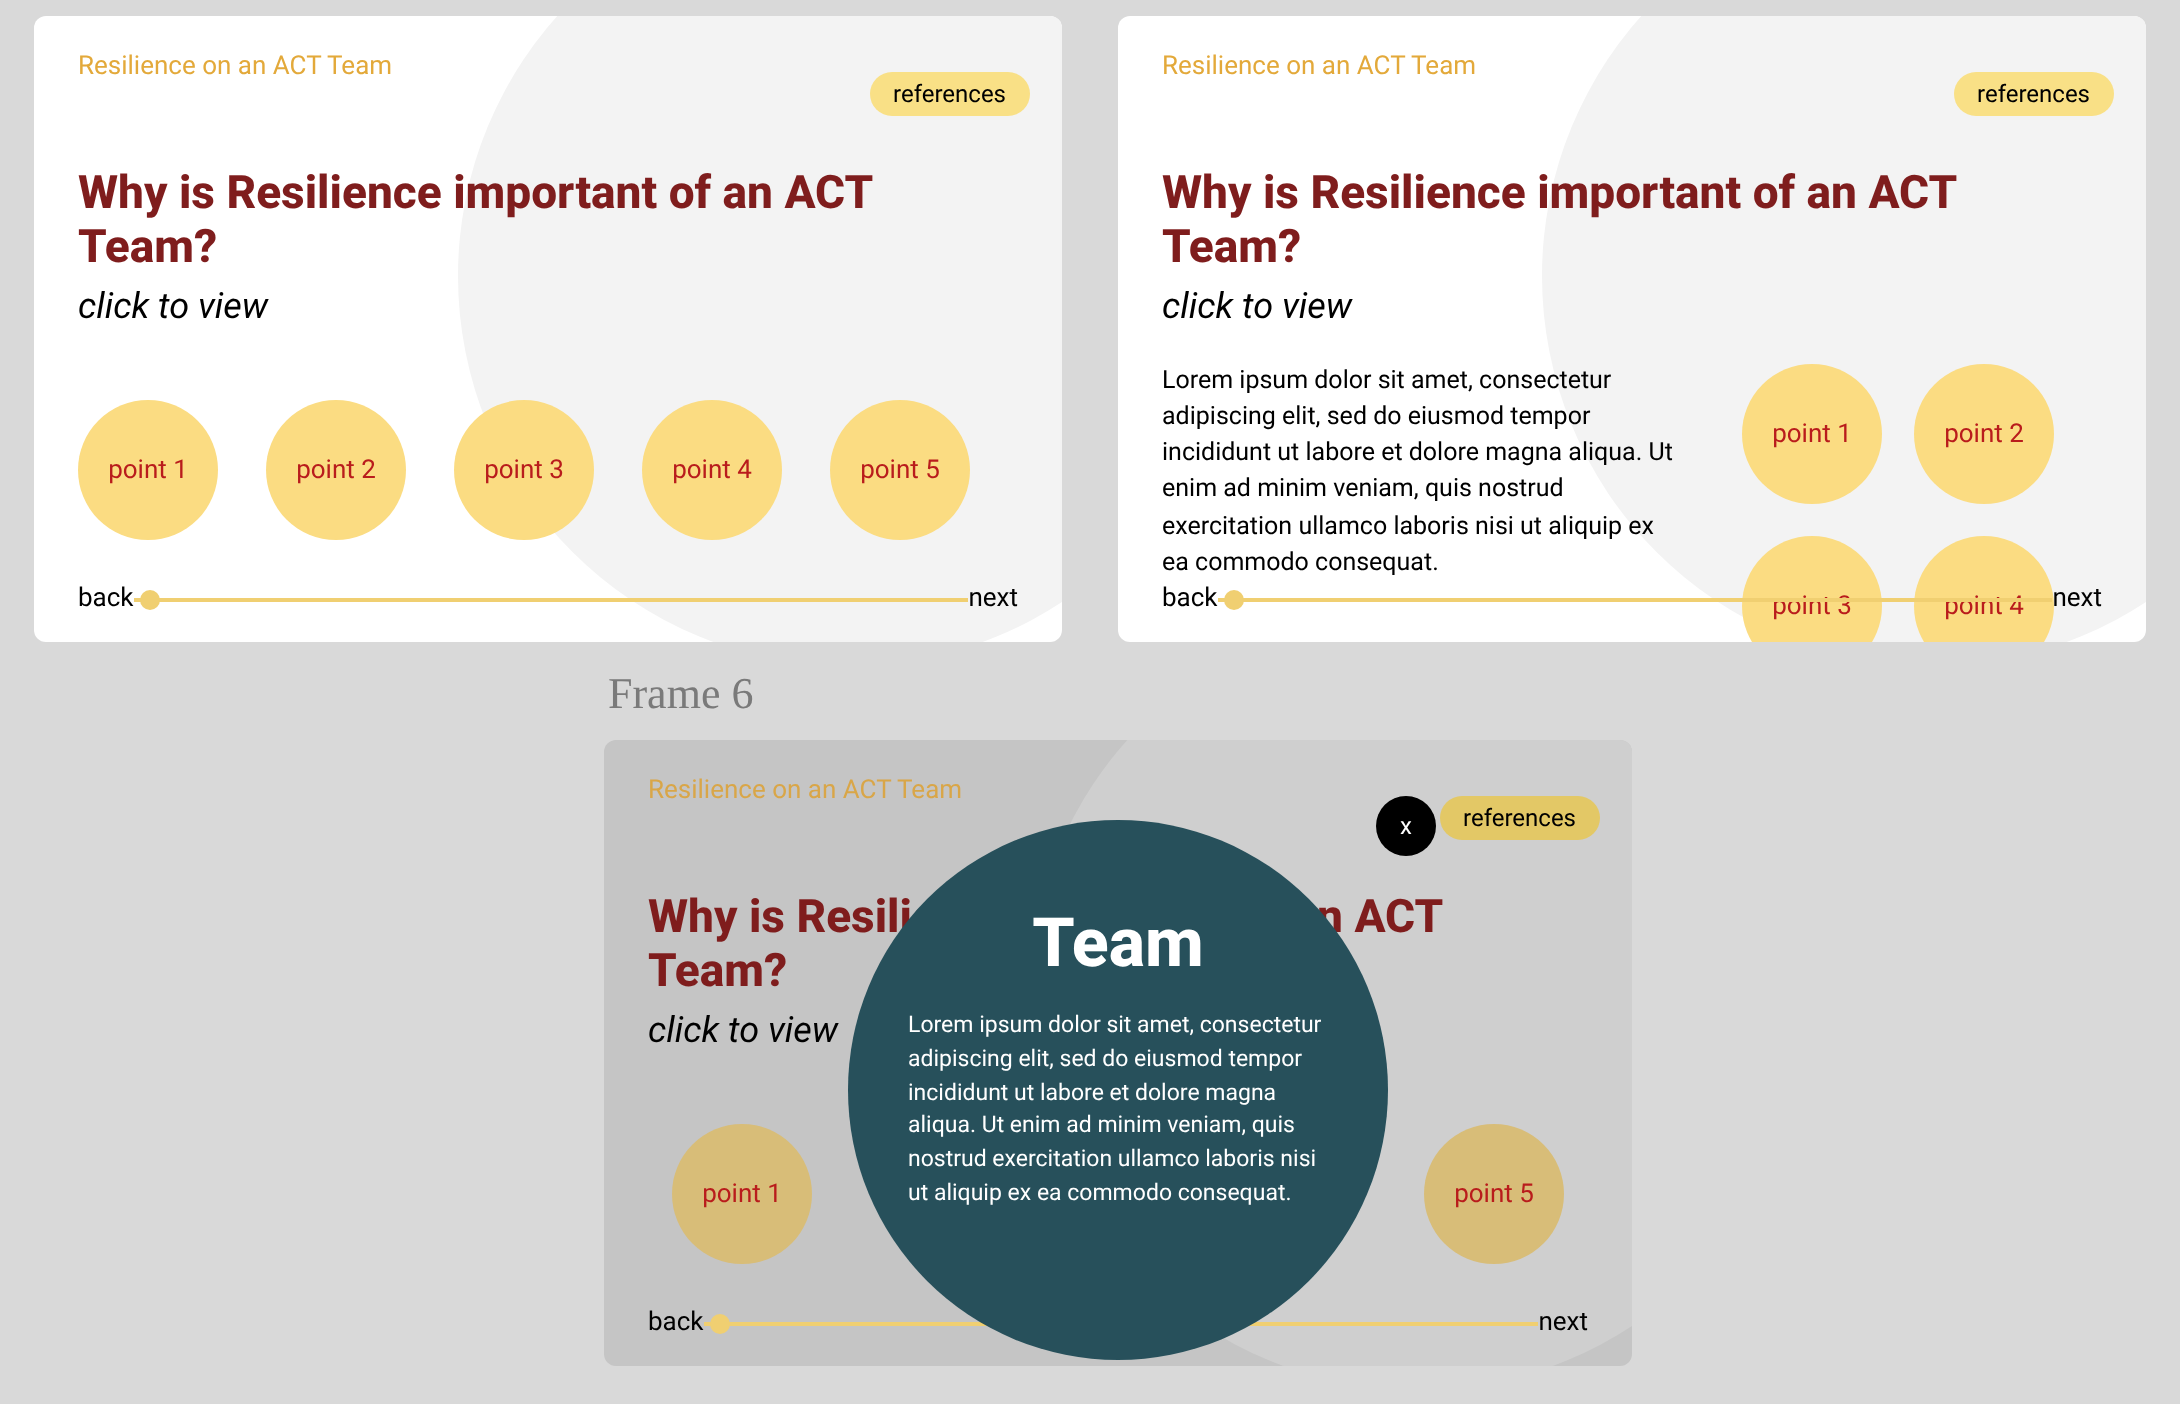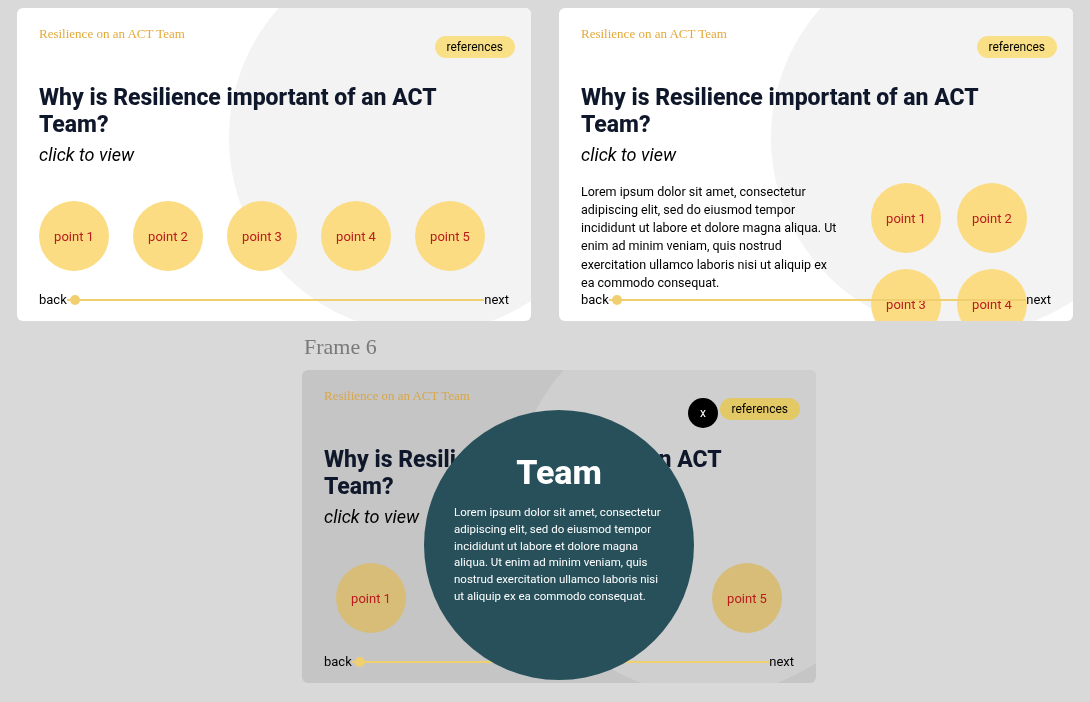--- a/index.html
+++ b/index.html
@@ -31,38 +31,37 @@
   .bg-circle{
     position:absolute;
     background:var(--bg-off);
     border-radius:50%;
     z-index:0;
   }
   .content{position:relative;z-index:1;height:100%;box-sizing:border-box;padding:18px 22px;}
   .breadcrumb{
     color:var(--yellow-text);
     font-size:13px;
-    font-family:Liberation Serif, serif;
   }
   .ref-btn{
     position:absolute;
     top:12px;right:16px;
     background:var(--yellow-pill);
     border-radius:12px;
     font-size:12px;
     padding:4px 12px;
     color:#000;
     cursor:pointer;
     margin-top:16px;
   }
   .title{
     font-size:23px;
     font-weight:800;
     margin:42px 0 6px 0;
-    color:#0f172a;
+    color:#7f1d1d;
   }
   .subtitle{
     font-style:italic;
     font-size:18px;
     color:#000;
   }
   .points-row{
     display:flex;
     gap:24px;
     margin-top:36px;

